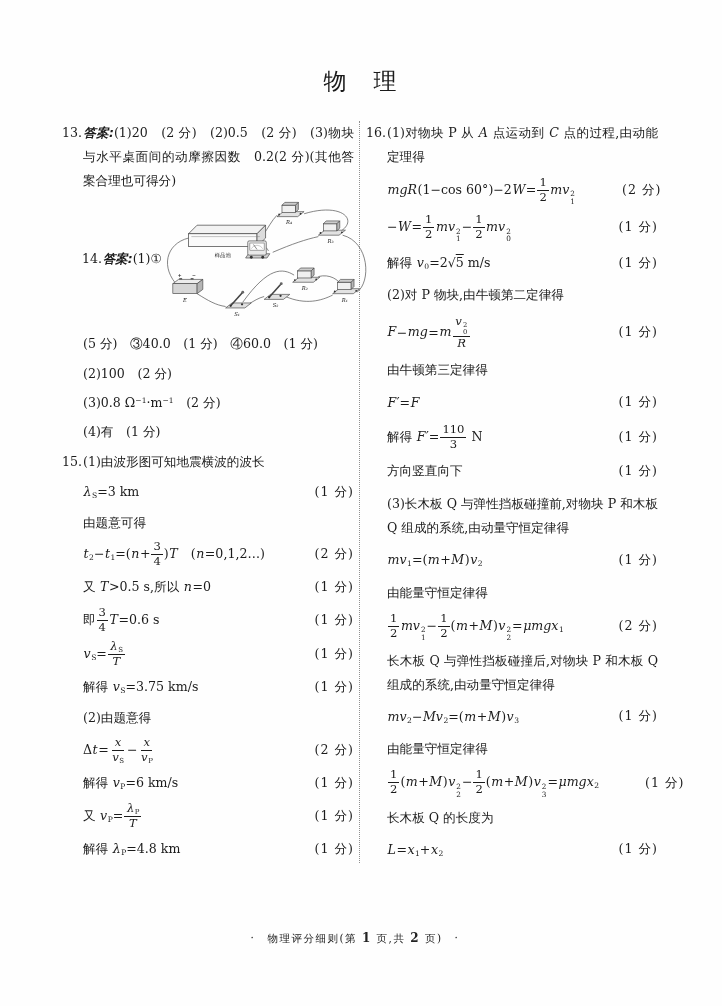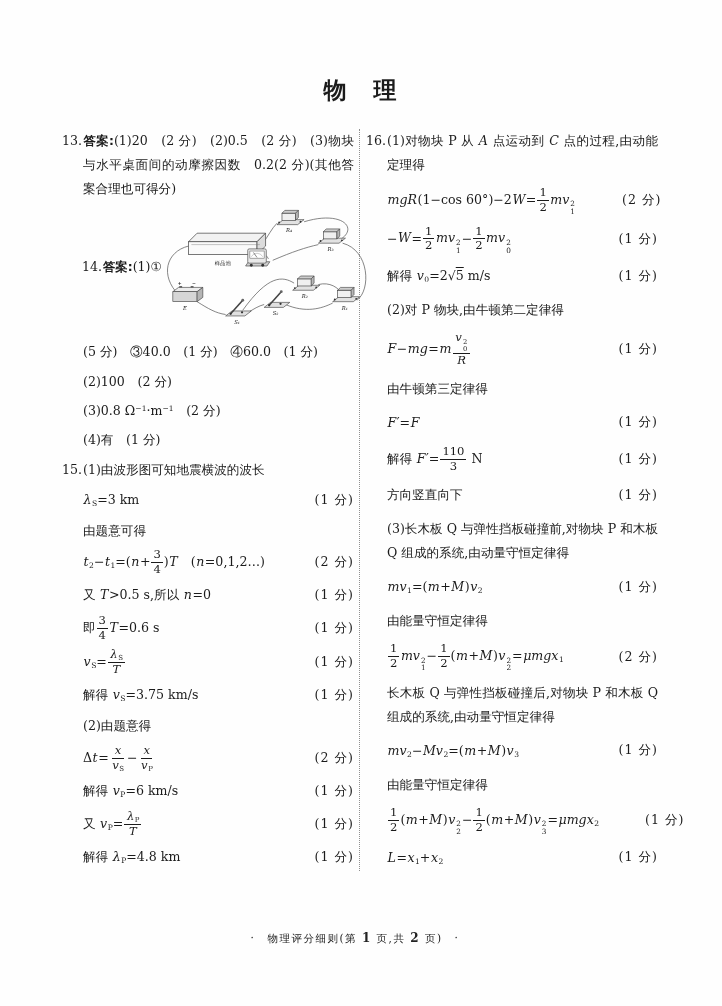--- a/index.html
+++ b/index.html
@@ -2,38 +2,38 @@
 <html><head>
 <meta charset="utf-8">
 <style>
   html,body{margin:0;padding:0;background:#ffffff;}
   .page{
     position:relative;width:722px;height:1006px;background:#fefefe;
     font-family:"DejaVu Serif","Liberation Serif",serif;color:#1b1b1b;
     overflow:hidden;font-size:12.6px;
   }
   .title{
-    margin:16px;padding-top:59px;text-align:center;
-    font-size:23px;font-weight:bold;letter-spacing:2px;line-height:1.3;
+    margin:8px;padding-top:59px;text-align:center;
+    font-size:23px;font-weight:normal;letter-spacing:2px;line-height:1.3;
   }
   .columns{
     display:flex;margin:24px 58px 0 62px;height:742px;
   }
   .col{
     width:292px;display:flex;flex-direction:column;
     justify-content:space-between;height:100%;
   }
   .col-gap{
     width:0;border-left:1px dotted #8f8f8f;margin:0 6px 0 5px;height:100%;
   }
   .para{line-height:1.9;text-align:justify;}
   .para.hang{padding-left:21px;text-indent:-21px;}
   .para.indent{padding-left:21px;}
   .qnum{margin-right:1px;}
-  .para b{font-family:"DejaVu Sans","Liberation Sans",sans-serif;font-weight:bold;font-size:0.98em;}
+  .para b{font-family:"DejaVu Sans","Liberation Sans",sans-serif;font-weight:bold;font-size:0.98em;font-style:italic;}
   .formula-row{
     display:flex;justify-content:space-between;align-items:center;
     padding-left:21px;min-height:26px;gap:40px;
   }
   .formula{white-space:nowrap;}
   .score{white-space:nowrap;margin-left:6px;letter-spacing:1px;}
   .var{font-style:italic;font-family:"DejaVu Serif","Liberation Serif",serif;padding:0 0.5px;}
   sub{font-size:0.6em;vertical-align:-0.3em;}
   sup{font-size:0.6em;vertical-align:0.55em;}
   .frac{
@@ -344,20 +344,21 @@
               <span>2</span>
             </span>−<span class="frac">
               <span class="fnum">1</span>
               <span class="fden">2</span>
             </span>(<span class="var">m</span>+<span class="var">M</span>)<span class="var">v</span><span class="subsup">
               <span>2</span>
               <span>3</span>
             </span>=<span class="var">μmgx</span><sub>2</sub></span>
           <span class="score">(1 分)</span>
         </div>
+        <div class="para indent">长木板 Q 的长度为</div>
         <div class="formula-row">
           <span class="formula"><span class="var">L</span>=<span class="var">x</span><sub>1</sub>+<span class="var">x</span><sub>2</sub></span>
           <span class="score">(1 分)</span>
         </div>
       </div>
   </div>
 
   <div class="footer" id="footer-text">·　物理评分细则(第 <b>1</b> 页,共 <b>2</b> 页)　·</div>
 </div>
 

